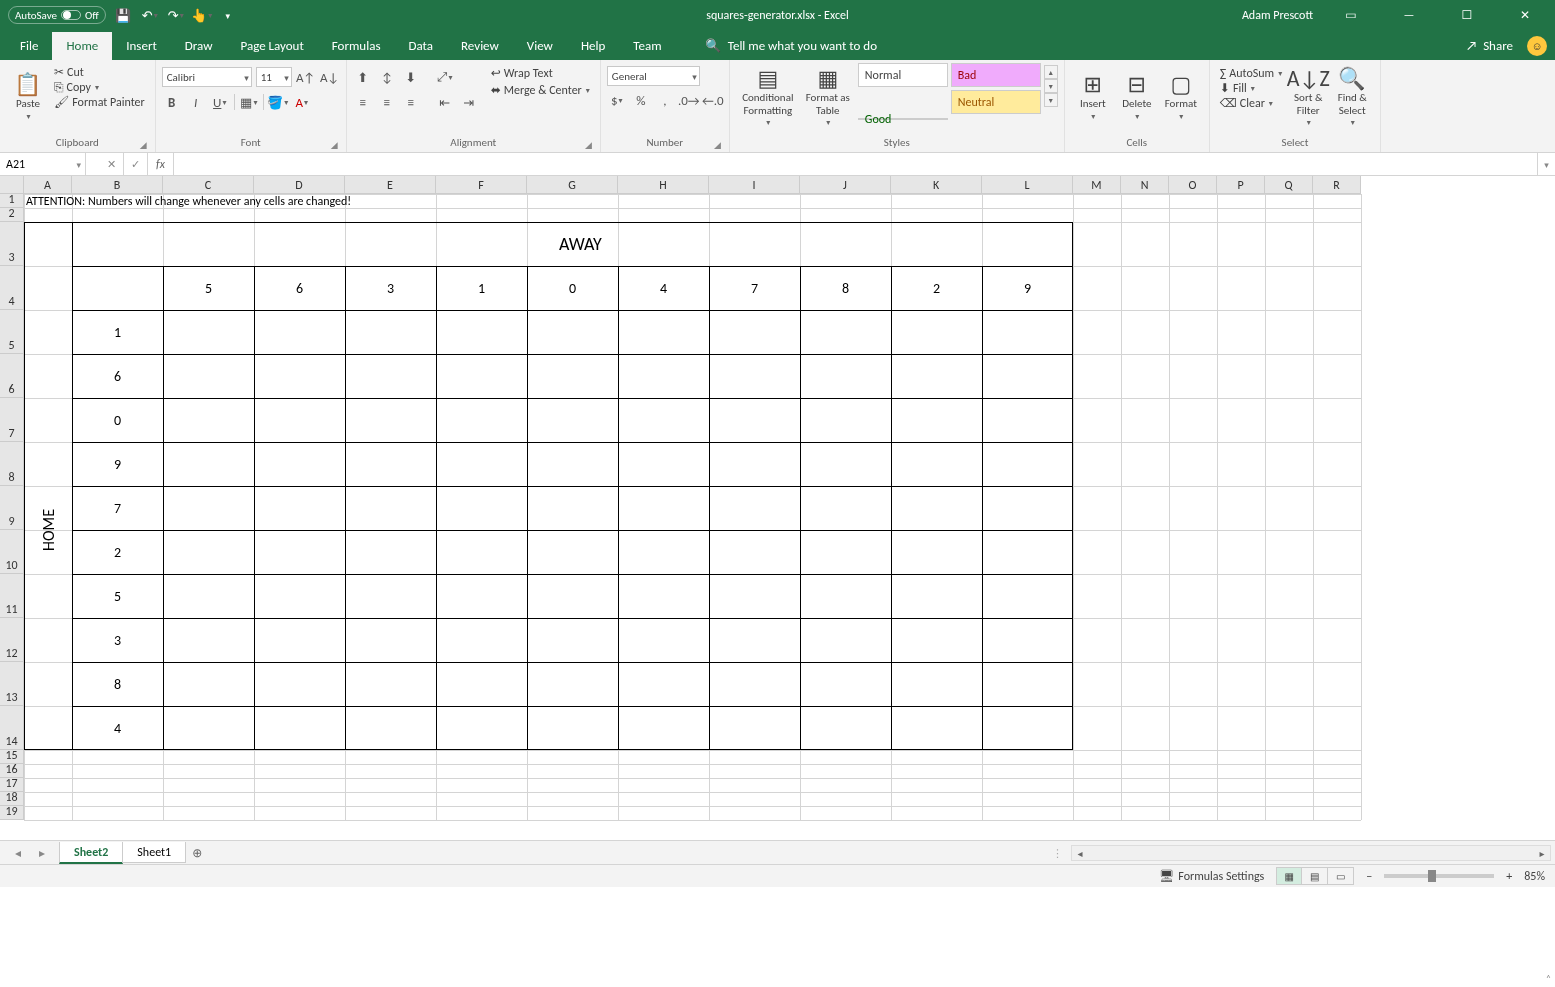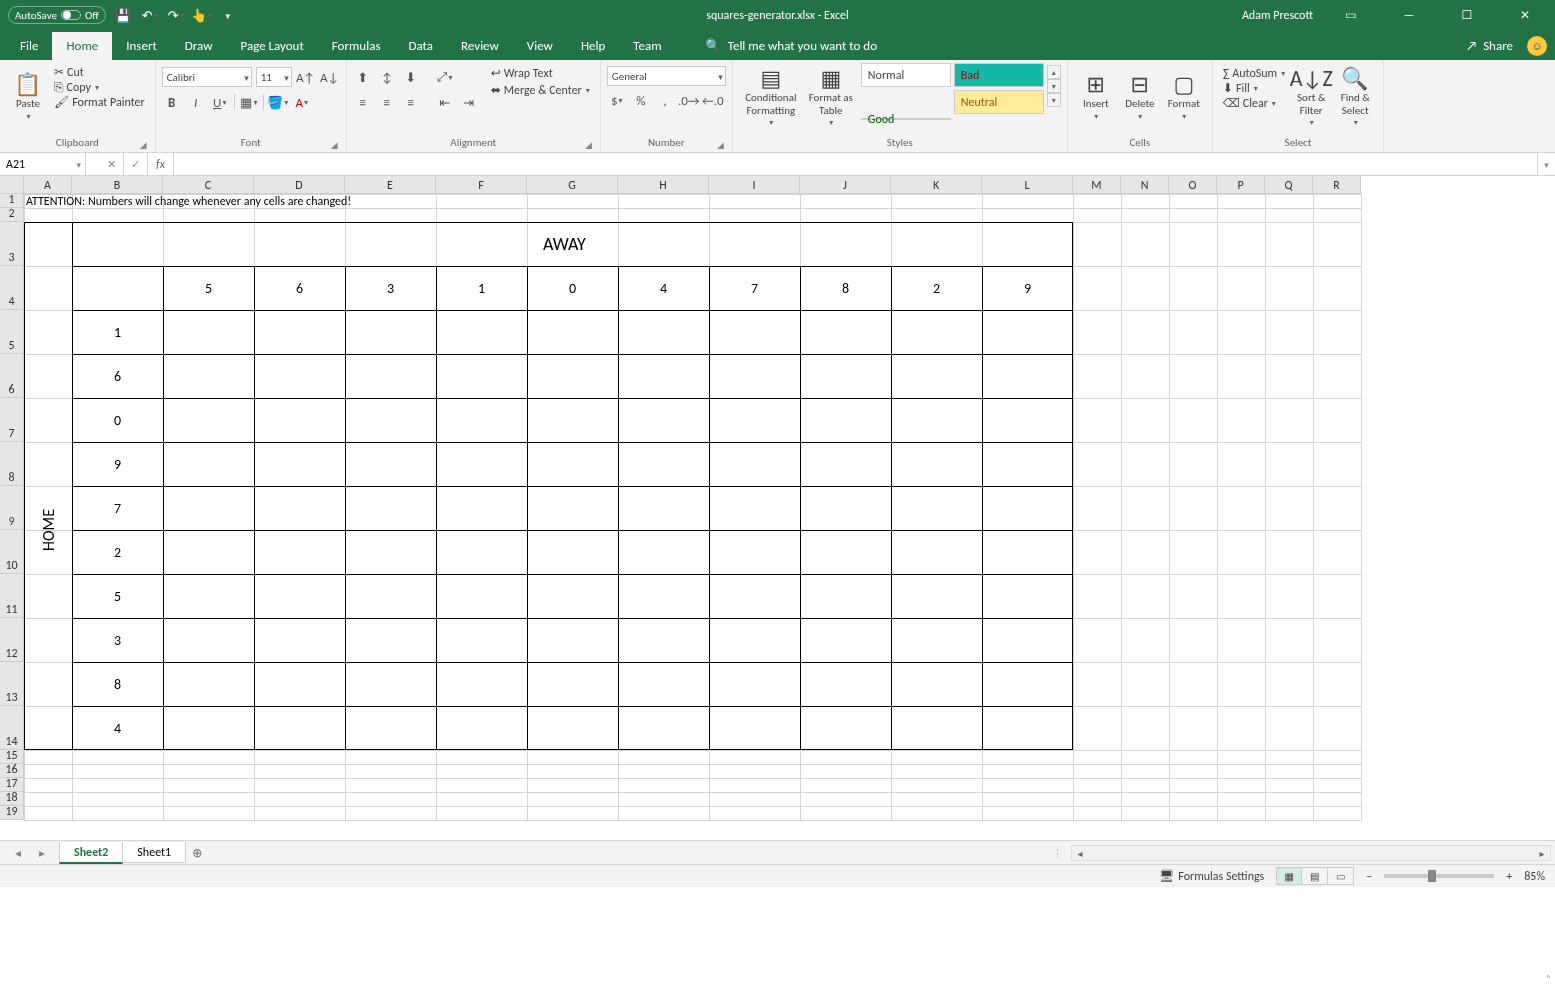--- a/index.html
+++ b/index.html
@@ -33,21 +33,21 @@
 .big-btn .lbl { font-size:11px; line-height:1.1; text-align:center; }
 .mini-row { display:flex; align-items:center; height:22px; gap:4px; }
 .mini-item { display:flex; align-items:center; gap:3px; padding:0 4px; font-size:12px; }
 .select { border:1px solid #c8c8c8; background:#fff; height:20px; font-size:11px; display:flex; align-items:center; padding:0 14px 0 4px; position:relative; }
 .select::after { content:"▾"; position:absolute; right:2px; font-size:9px; color:#666; }
 .icon-btn { width:20px; height:20px; display:flex; align-items:center; justify-content:center; font-size:13px; color:#555; }
 .dd { font-size:8px; color:#666; margin-left:1px; }
 .styles-gallery { display:grid; grid-template-columns:90px 90px; grid-template-rows:24px 24px; gap:3px; margin-left:2px; }
 .style-cell { border:1px solid #ccc; display:flex; align-items:center; padding-left:6px; font-size:12px; }
 .style-normal { background:#fff; }
-.style-bad { background:#14b8a6; color:#9c0006; }
+.style-bad { background:#f0abfc; color:#9c0006; }
 .style-good { background:#84cc16; color:#006100;margin-top:28px; }
 .style-neutral { background:#ffeb9c; color:#9c5700; }
 .gallery-more { width:14px; display:flex; flex-direction:column; justify-content:space-between; margin-left:3px; padding:2px 0; }
 .gallery-more span { font-size:8px; text-align:center; color:#666; border:1px solid #ccc; height:14px; line-height:12px; }
 
 
 .collapse-ribbon { position:absolute; right:4px; bottom:2px; font-size:10px; color:#888; }
 
 
 .formula-row { height:23px; border-bottom:1px solid #d4d4d4; display:flex; align-items:stretch; font-size:12px; background:#fff; }
@@ -235,21 +235,21 @@
             <span>Merge &amp; Center</span>
             <span class="dd">▾</span>
           </div>
       </div>
     </div>
     <div class="group-label"><span>Alignment</span><span class="launcher">◢</span></div>
   </div>
 
   <div class="group">
     <div class="group-body" style="flex-direction:column;gap:3px;padding-top:3px">
-      <div class="select" style="width:119px">
+      <div class="select" style="width:93px">
           <span>General</span>
         </div>
       <div class="mini-row">
         <span class="icon-btn">$<span class="dd">▾</span></span>
         <span class="icon-btn">%</span>
         <span class="icon-btn">,</span>
         <span class="icon-btn">.0→</span>
         <span class="icon-btn">←.0</span>
       </div>
     </div>
@@ -452,21 +452,21 @@
       <div class="hline" style="top: 116px; left: 48px; width: 1001px;"></div>
       <div class="hline" style="top: 160px; left: 48px; width: 1001px;"></div>
       <div class="hline" style="top: 204px; left: 48px; width: 1001px;"></div>
       <div class="hline" style="top: 248px; left: 48px; width: 1001px;"></div>
       <div class="hline" style="top: 292px; left: 48px; width: 1001px;"></div>
       <div class="hline" style="top: 336px; left: 48px; width: 1001px;"></div>
       <div class="hline" style="top: 380px; left: 48px; width: 1001px;"></div>
       <div class="hline" style="top: 424px; left: 48px; width: 1001px;"></div>
       <div class="hline" style="top: 468px; left: 48px; width: 1001px;"></div>
       <div class="hline" style="top: 512px; left: 48px; width: 1001px;"></div>
-      <div class="cell-text" style="left: 40px; top: 28px; width: 1001px; height: 44px; justify-content: center; font-size: 18px;">AWAY</div>
+      <div class="cell-text" style="left: 56px; top: 28px; width: 1001px; height: 44px; justify-content: center; font-size: 18px;">AWAY</div>
       <div class="cell-text vertical-text" style="left: 0px; top: 116px; width: 48px; height: 440px; justify-content: center; font-size: 16px;">HOME</div>
       <div class="cell-text" style="left: 139px; top: 72px; width: 91px; height: 44px; justify-content: center;">5</div>
       <div class="cell-text" style="left: 230px; top: 72px; width: 91px; height: 44px; justify-content: center;">6</div>
       <div class="cell-text" style="left: 321px; top: 72px; width: 91px; height: 44px; justify-content: center;">3</div>
       <div class="cell-text" style="left: 412px; top: 72px; width: 91px; height: 44px; justify-content: center;">1</div>
       <div class="cell-text" style="left: 503px; top: 72px; width: 91px; height: 44px; justify-content: center;">0</div>
       <div class="cell-text" style="left: 594px; top: 72px; width: 91px; height: 44px; justify-content: center;">4</div>
       <div class="cell-text" style="left: 685px; top: 72px; width: 91px; height: 44px; justify-content: center;">7</div>
       <div class="cell-text" style="left: 776px; top: 72px; width: 91px; height: 44px; justify-content: center;">8</div>
       <div class="cell-text" style="left: 867px; top: 72px; width: 91px; height: 44px; justify-content: center;">2</div>

